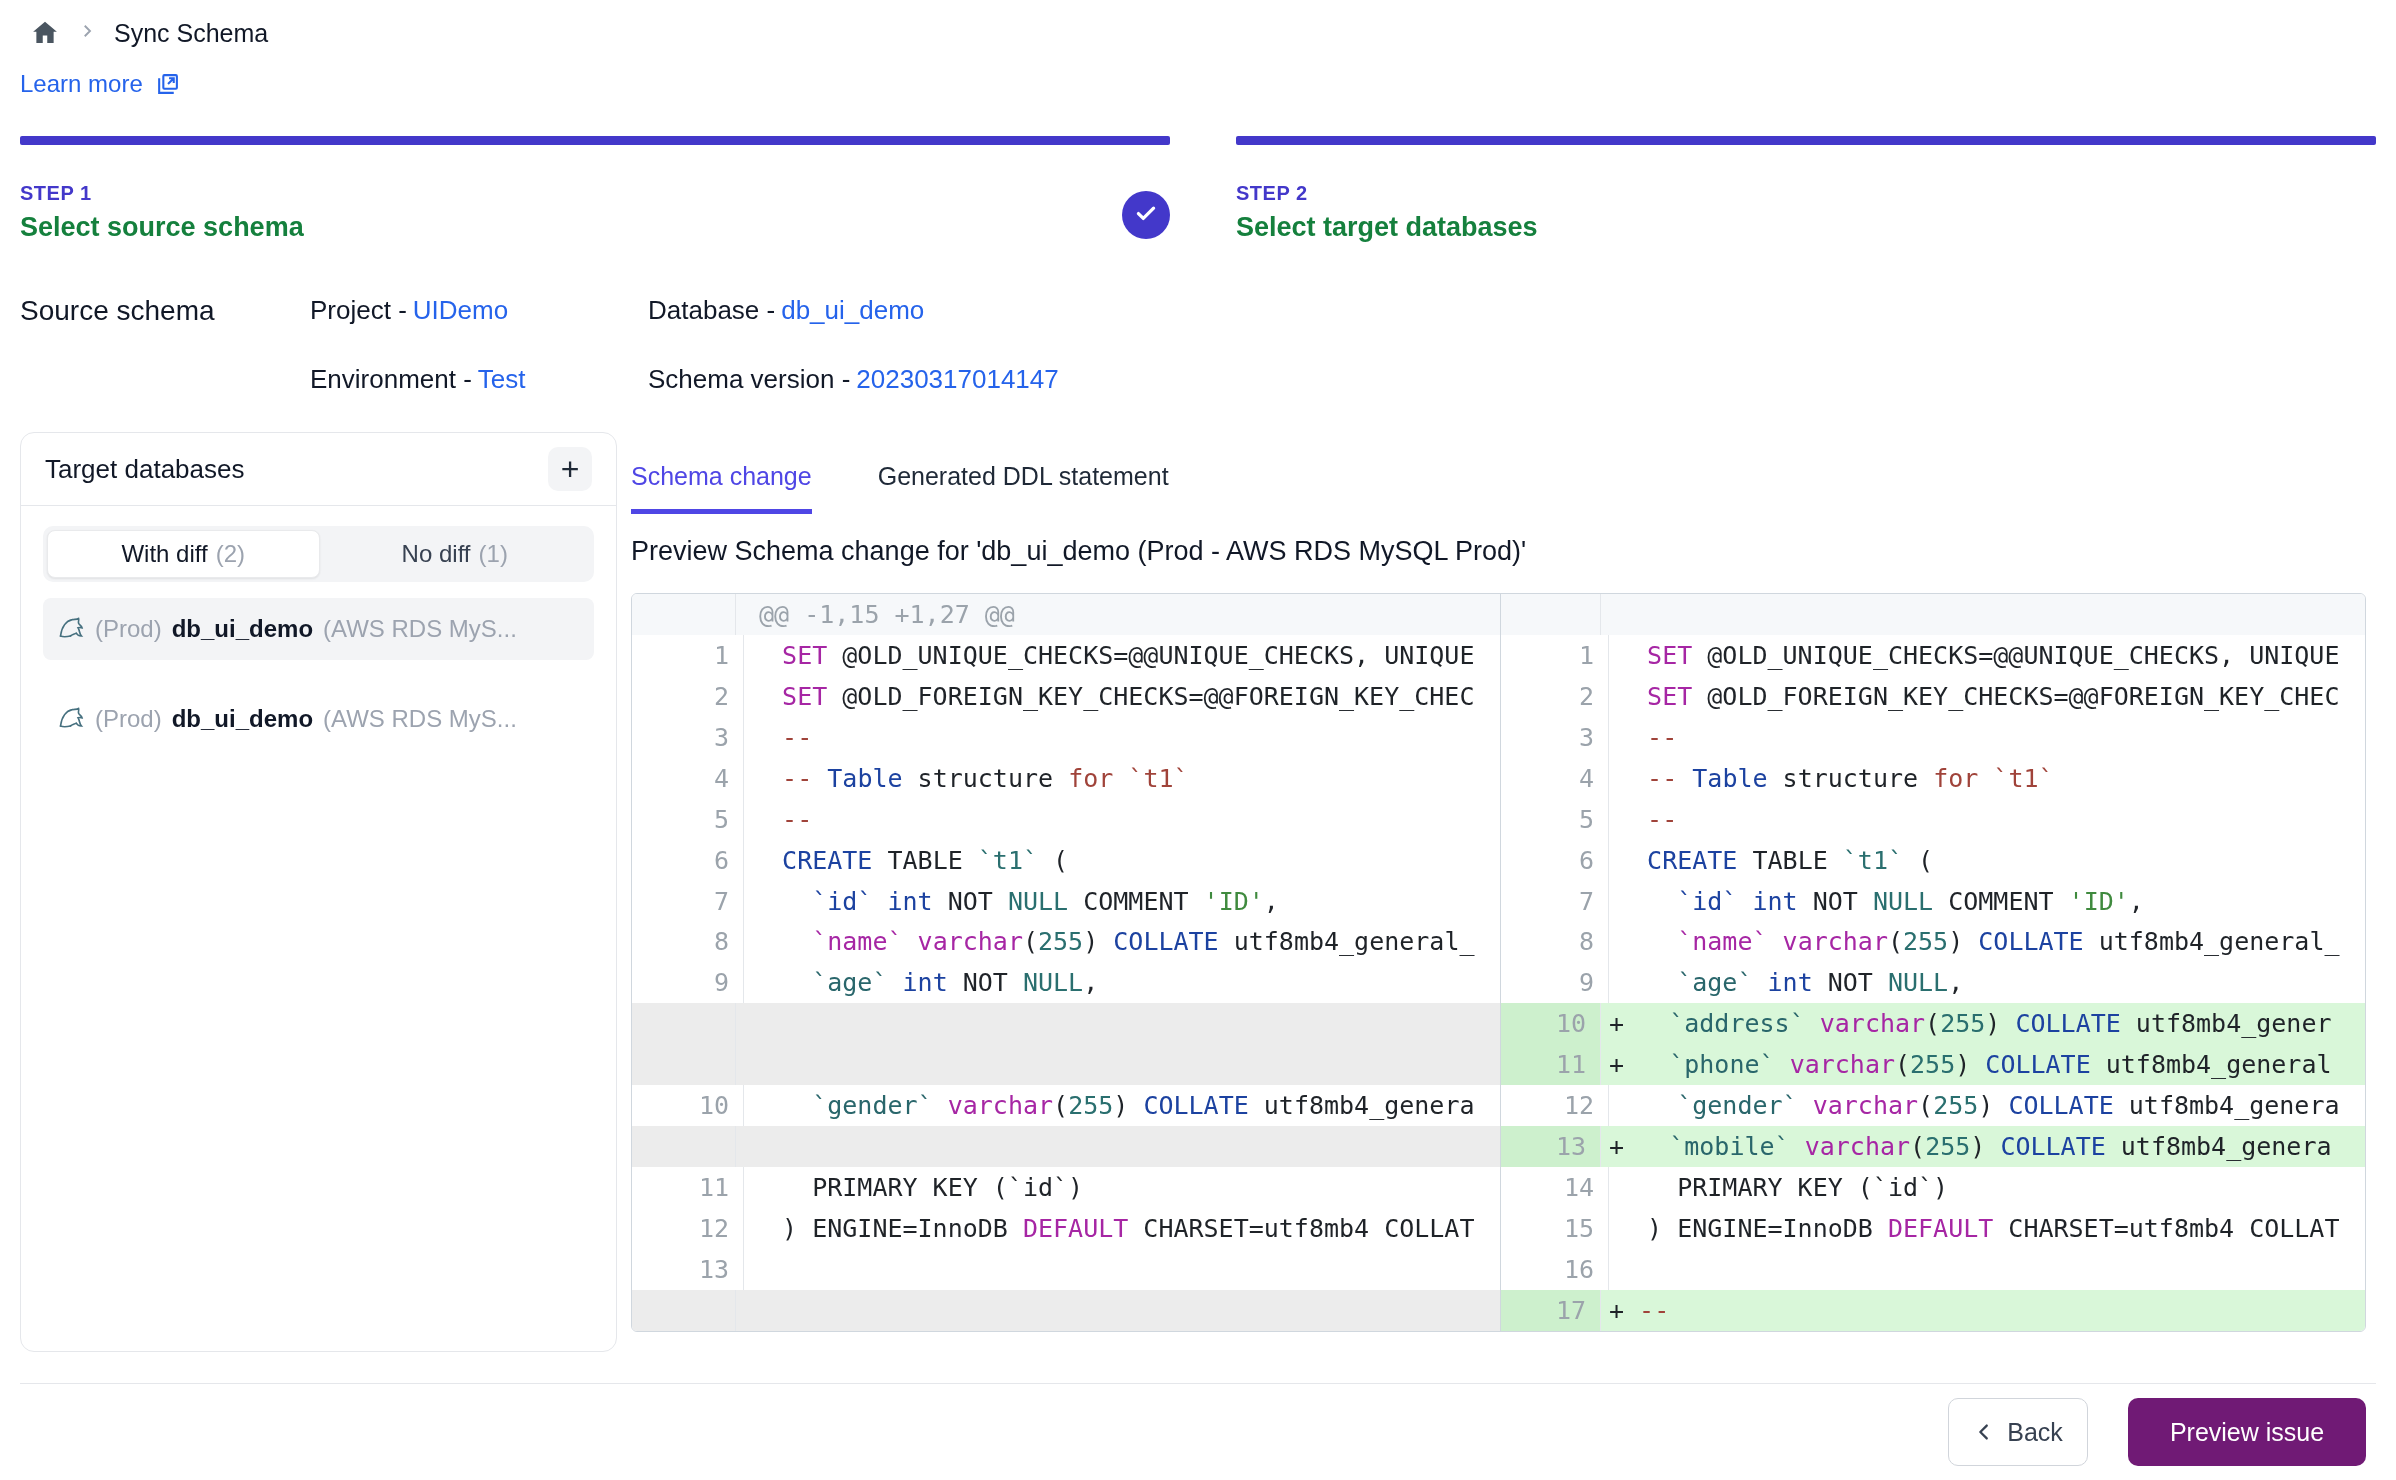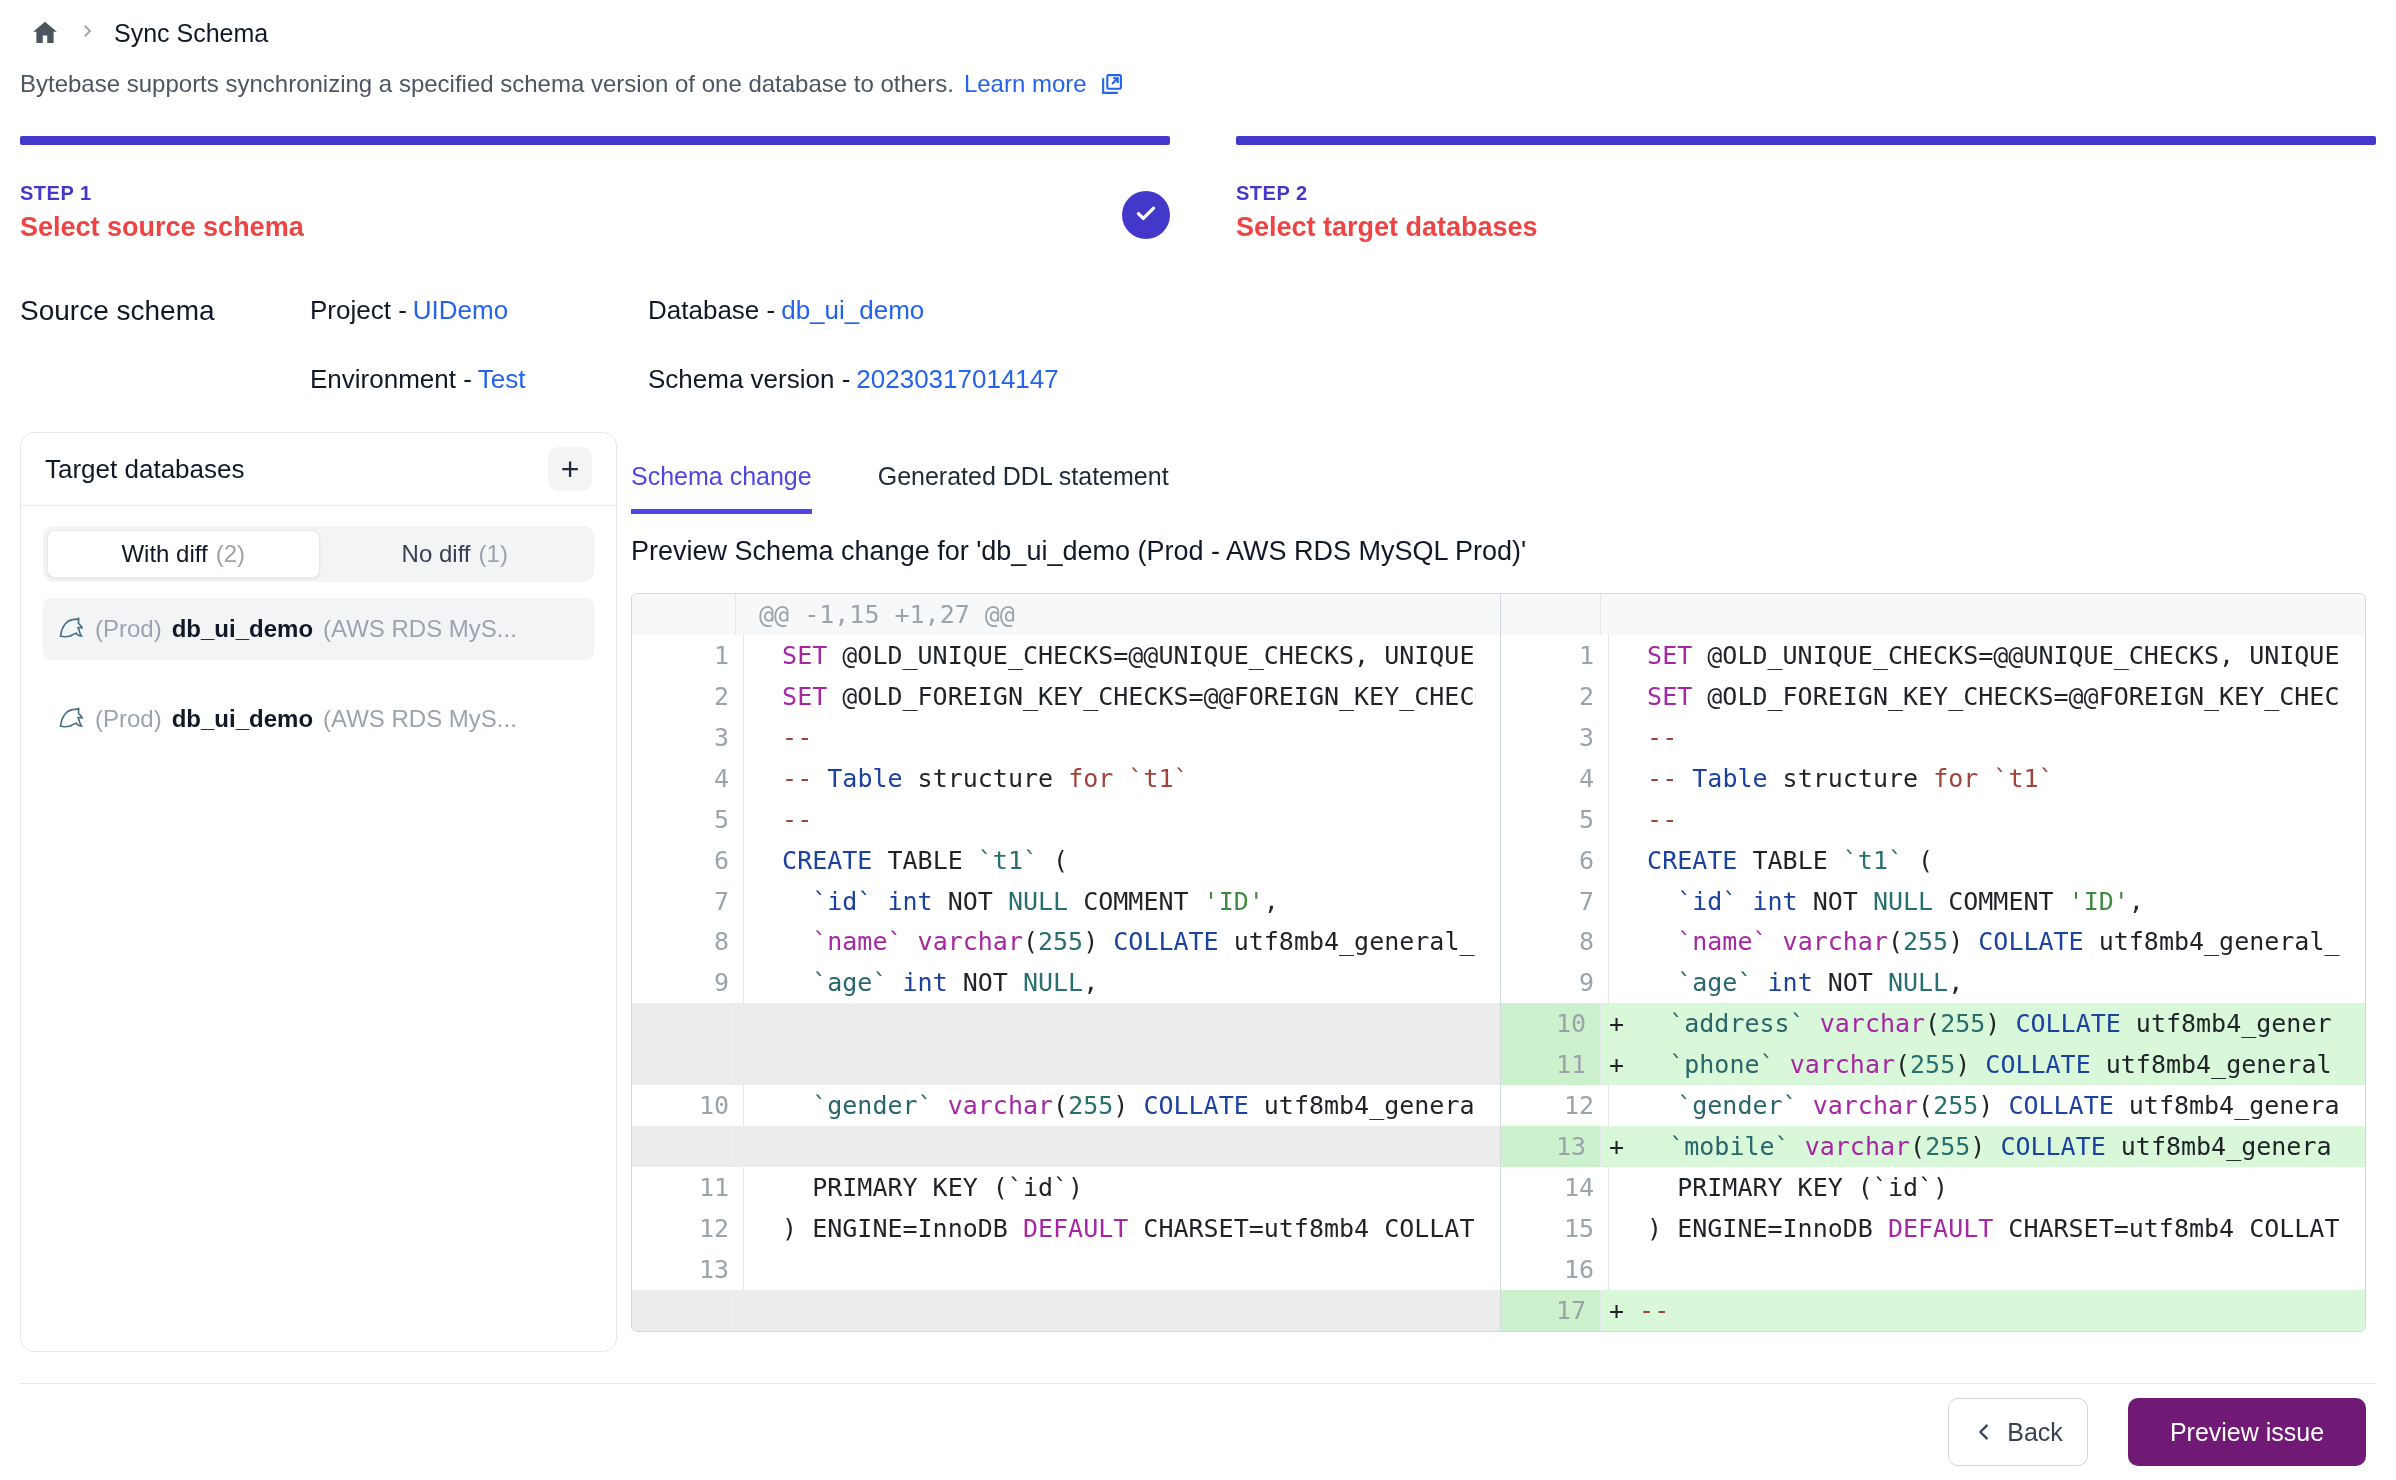--- a/index.html
+++ b/index.html
@@ -12,21 +12,21 @@
   .crumb-sep{color:#9ca3af;}
   
   .desc{top:70px;left:20px;font-size:24px;color:#4b5563;display:flex;align-items:center;gap:10px;white-space:nowrap;}
   .link{color:#2563eb;cursor:pointer;}
   .ext-icon{display:inline-flex;margin-left:2px;}
   
   .stepbar{height:9px;background:var(--accent,#4338ca);border-radius:2px;top:136px;}
   .bar1{left:20px;width:1150px;}
   .bar2{left:1236px;width:1140px;}
   .step-label{font-size:20px;font-weight:700;color:var(--accent,#4338ca);letter-spacing:.5px;top:182px;}
-  .step-title{font-size:27px;font-weight:600;color:#ef4444;top:212px;}
+  .step-title{font-size:27px;font-weight:600;color:#15803d;top:212px;}
   .s1{left:20px;} .s2{left:1236px;}
   .check-circle{left:1122px;top:191px;width:48px;height:48px;border-radius:50%;
       background:var(--accent,#4338ca);display:flex;align-items:center;justify-content:center;}
   
   .src-label{left:20px;top:295px;font-size:28px;color:#111827;}
   .src-grid{left:310px;top:295px;display:grid;grid-template-columns:338px auto;grid-row-gap:38px;font-size:26px;}
   .src-field{white-space:nowrap;}
   .src-field .link{margin-left:6px;}
   
   .panel{left:20px;top:432px;width:597px;height:920px;border:1px solid #e5e7eb;border-radius:14px;background:#fff;box-sizing:border-box;}
@@ -88,21 +88,20 @@
   </span>
   <span class="crumb-sep">
     <svg width="18" height="18" viewBox="0 0 24 24" fill="none" stroke="#9ca3af" stroke-width="2.5">
         <path d="M9 5l7 7-7 7"></path>
       </svg>
   </span>
   <span class="crumb-title">Sync Schema</span>
 </div>
 
 <div class="abs desc">
-  <span>Bytebase supports synchronizing a specified schema version of one database to others.</span>
   <span class="link">Learn more</span>
   <span class="ext-icon">
     <svg width="25" height="25" viewBox="0 0 24 24" fill="none" stroke="#2563eb" stroke-width="2">
       <path d="M5 7h-1v13h13v-1"></path>
         <rect x="8" y="3" width="13" height="13" rx="1"></rect>
         <path d="M12.5 11.5 18 6M13.5 6H18v4.5"></path>
       </svg>
   </span>
 </div>
 

